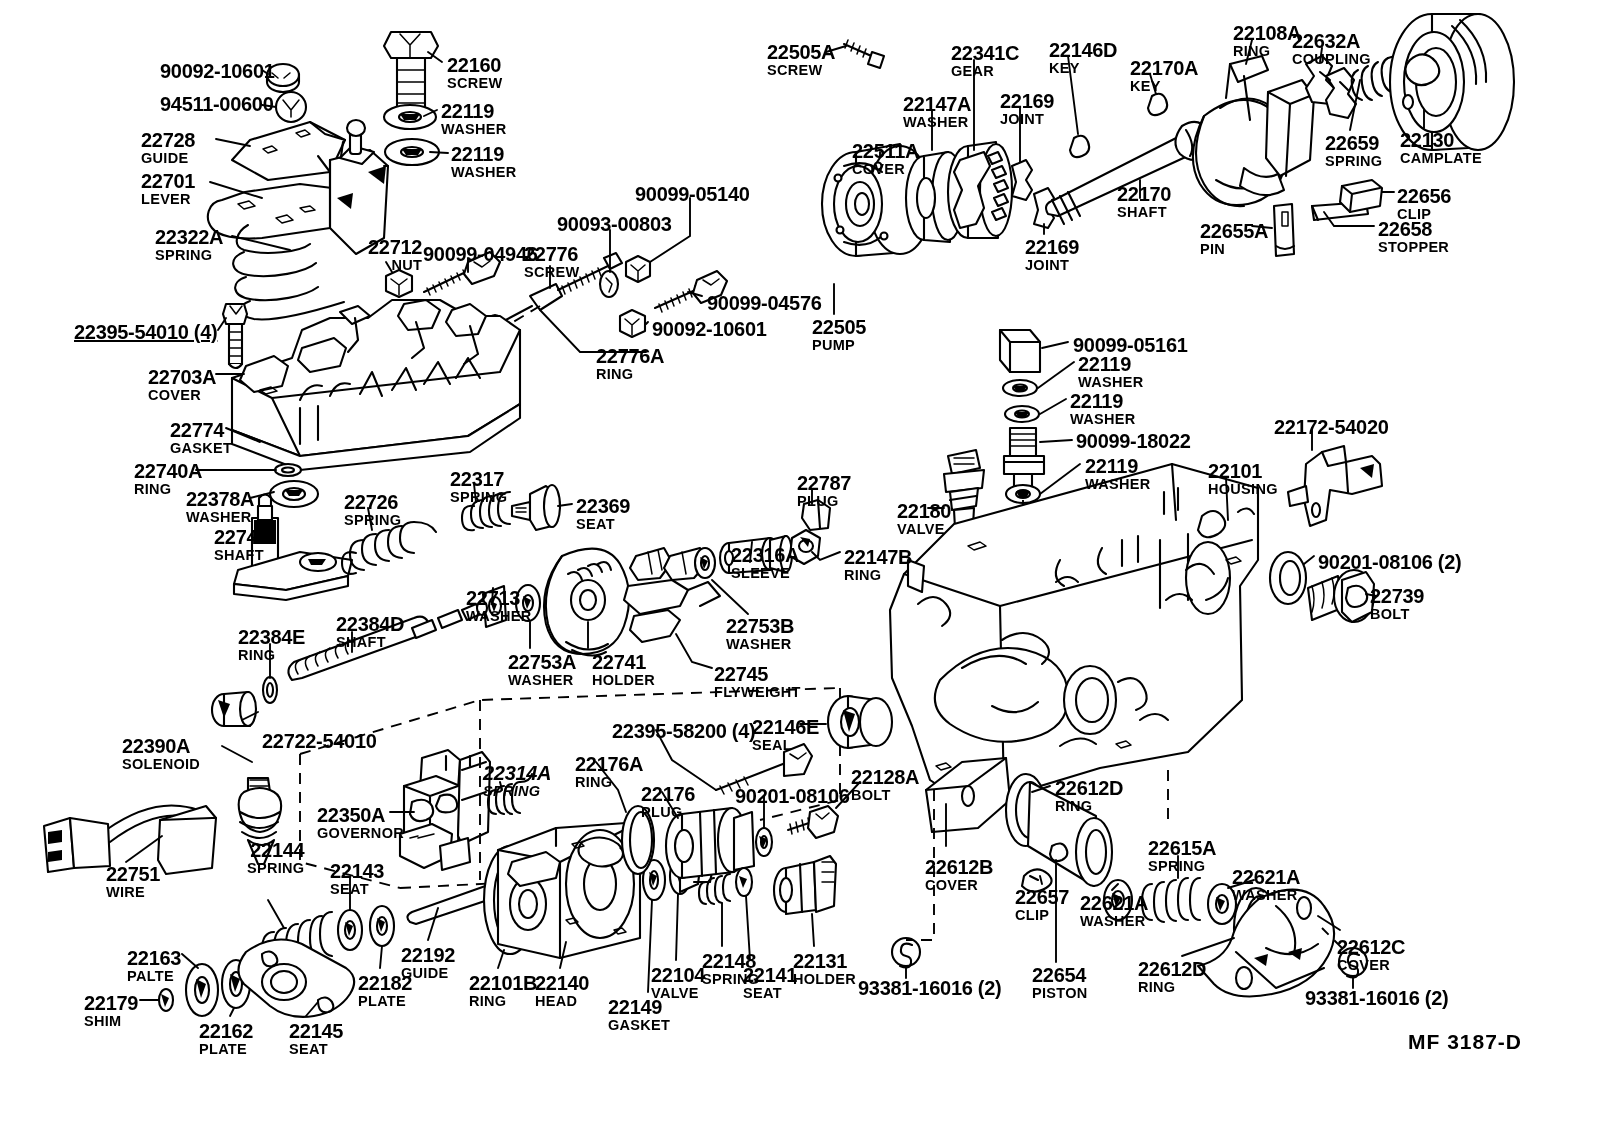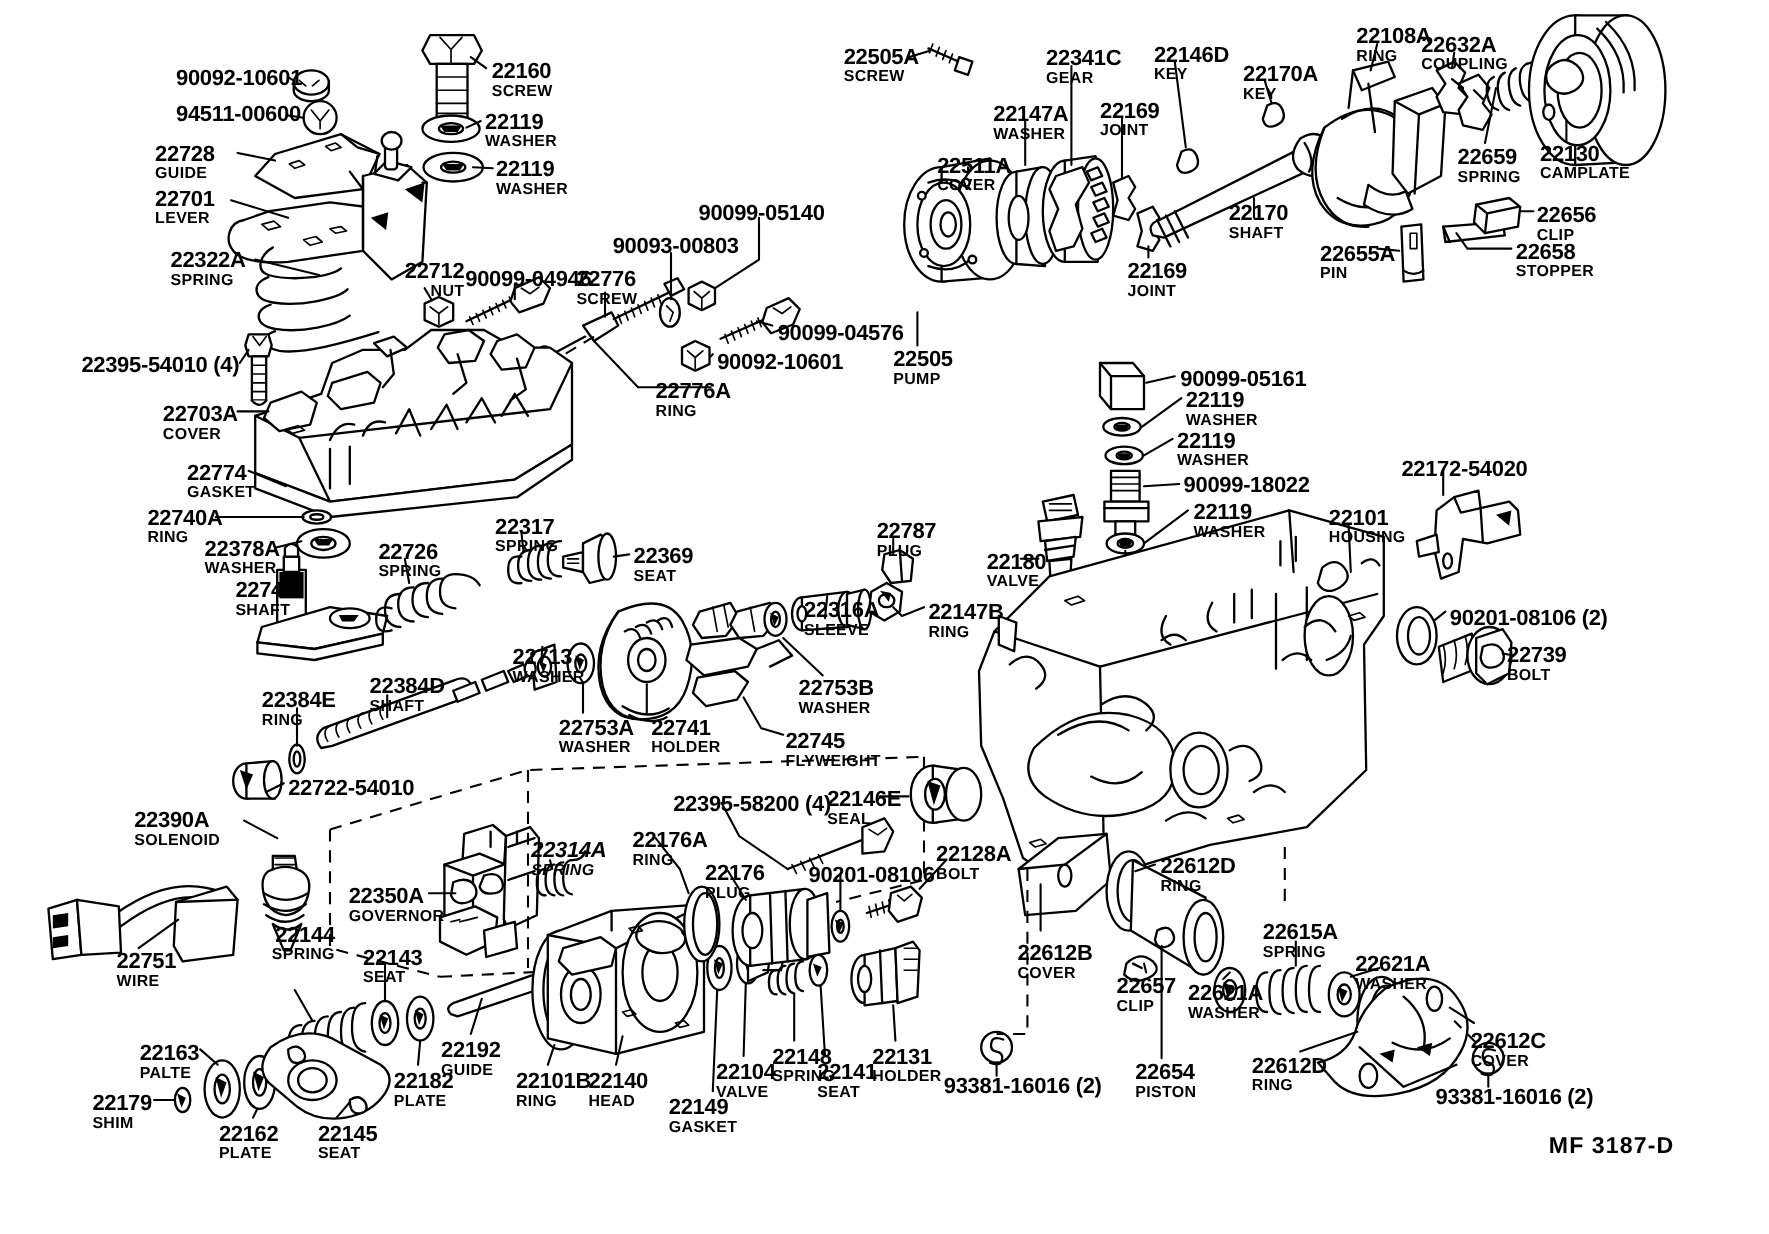--- a/index.html
+++ b/index.html
@@ -857,21 +857,21 @@
       <div class="lbl one" style="left: 707px; top: 294px;">
         <span class="num">90099-04576</span>
       </div>
       <div class="lbl one" style="left: 652px; top: 320px;">
         <span class="num">90092-10601</span>
       </div>
       <div class="lbl" style="left: 596px; top: 347px;">
         <span class="num">22776A</span>
         <span class="nm">RING</span>
       </div>
-      <div class="lbl one" style="left: 74px; top: 323px;">
+      <div class="lbl one" style="left: 74px; top: 323px; text-decoration: underline;">
         <span class="num">22395-54010 (4)</span>
       </div>
       <div class="lbl" style="left: 148px; top: 368px;">
         <span class="num">22703A</span>
         <span class="nm">COVER</span>
       </div>
       <div class="lbl" style="left: 170px; top: 421px;">
         <span class="num">22774</span>
         <span class="nm">GASKET</span>
       </div>
@@ -932,21 +932,21 @@
         <span class="nm">RING</span>
       </div>
       <div class="lbl" style="left: 238px; top: 628px;">
         <span class="num">22384E</span>
         <span class="nm">RING</span>
       </div>
       <div class="lbl" style="left: 336px; top: 615px;">
         <span class="num">22384D</span>
         <span class="nm">SHAFT</span>
       </div>
-      <div class="lbl one" style="left: 262px; top: 708px;">
+      <div class="lbl one" style="left: 262px; top: 732px;">
         <span class="num">22722-54010</span>
       </div>
       <div class="lbl" style="left: 122px; top: 737px;">
         <span class="num">22390A</span>
         <span class="nm">SOLENOID</span>
       </div>
       <div class="lbl" style="left: 106px; top: 865px;">
         <span class="num">22751</span>
         <span class="nm">WIRE</span>
       </div>

